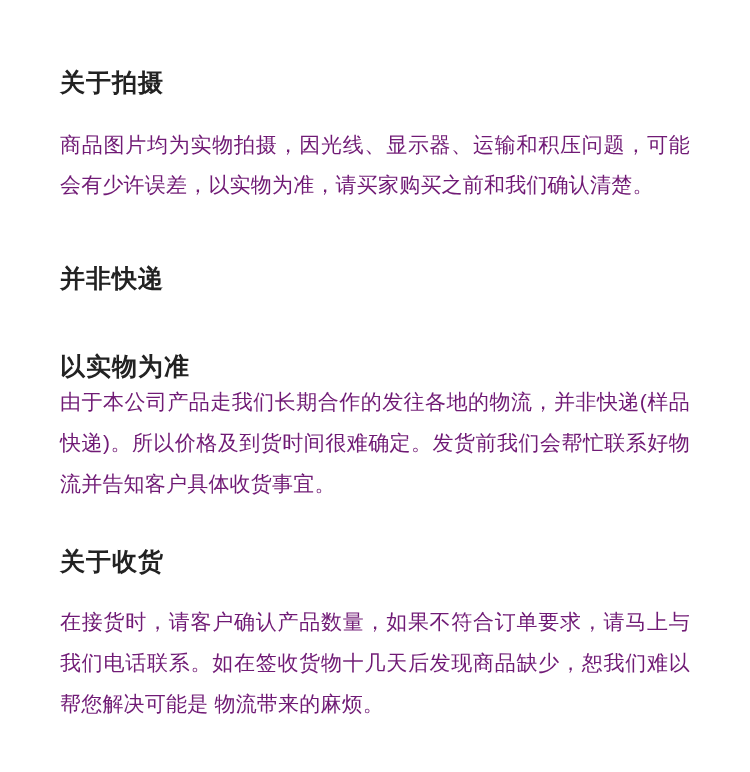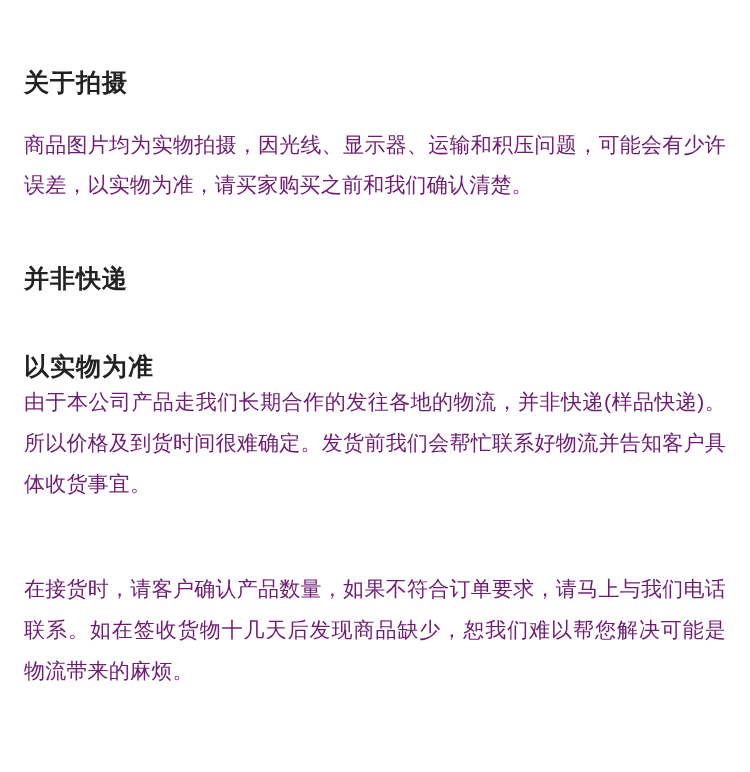--- a/index.html
+++ b/index.html
@@ -12,21 +12,21 @@
     background: #ffffff;
     font-family: "Liberation Sans", "DejaVu Sans", sans-serif;
     color: #2b2b2b;
     overflow: hidden;
   }
   .page {
     width: 750px;
     height: 772px;
     position: relative;
     box-sizing: border-box;
-    padding: 0 24px;
+    padding: 0 60px;
   }
   .section {
     margin: 0;
   }
   .section-title {
     font-size: 25px;
     font-weight: bold;
     color: #222222;
     letter-spacing: 1px;
     margin: 0;
@@ -63,16 +63,17 @@
   <div class="section" id="sec-1">
     <h2 class="section-title">并非快递</h2>
   </div>
 
   <div class="section" id="sec-2">
     <h2 class="section-title">以实物为准</h2>
     <p class="section-body">由于本公司产品走我们长期合作的发往各地的物流，并非快递(样品快递)。所以价格及到货时间很难确定。发货前我们会帮忙联系好物流并告知客户具体收货事宜。</p>
   </div>
 
   <div class="section" id="sec-3">
+    <h2 class="section-title">关于收货</h2>
     <p class="section-body">在接货时，请客户确认产品数量，如果不符合订单要求，请马上与我们电话联系。如在签收货物十几天后发现商品缺少，恕我们难以帮您解决可能是 物流带来的麻烦。</p>
   </div>
 
 </div>
 
 </body></html>

